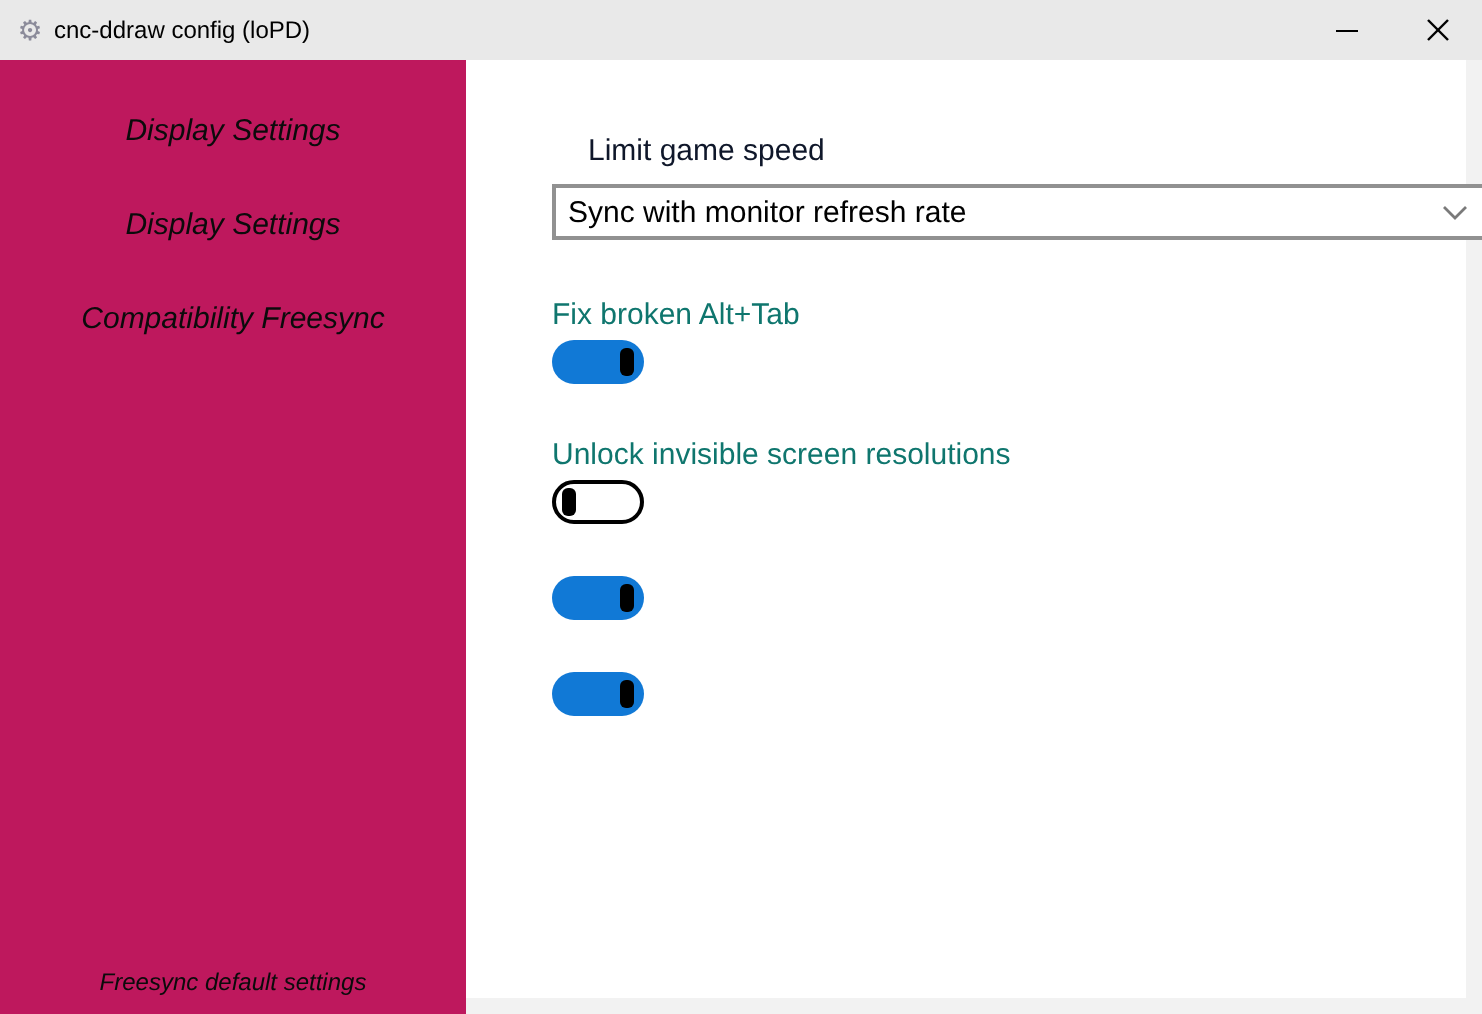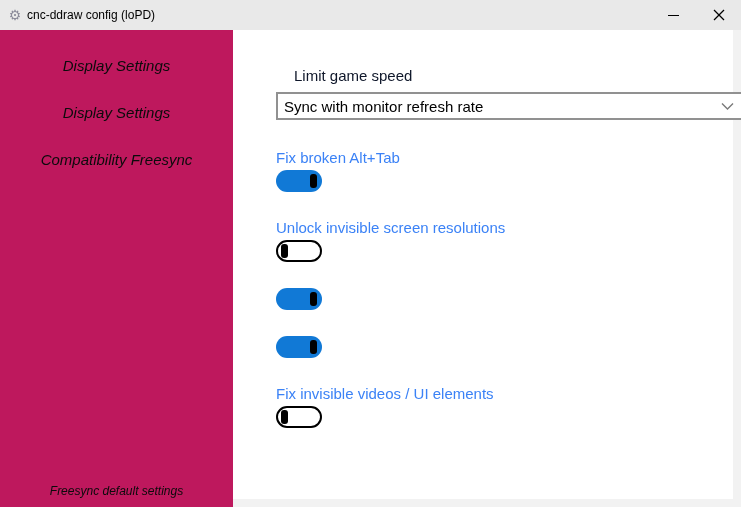--- a/index.html
+++ b/index.html
@@ -53,21 +53,21 @@
   .dropdown {
     position:relative; width:467px; height:28px; margin-top:6px;
     background:#fff; border:2px solid #919191; display:flex; align-items:center;
     cursor:default;
   }
   .dropdown-value { font-size:15px; padding-left:6px; white-space:nowrap; overflow:hidden; }
   .dropdown-chevron { position:absolute; right:7px; top:8px; width:13px; height:9px; }
 
   .toggle-groups { margin-top:28px; }
   .toggle-group { margin-bottom:26px; }
-  .toggle-label { font-size:15px; line-height:19px; color:#3b82f6; white-space:nowrap; }
+  .toggle-label { font-size:15px; line-height:19px; color:#0f766e; white-space:nowrap; }
   .toggle {
     position:relative; width:46px; height:22px; border-radius:11px; margin-top:3px;
     cursor:default;
   }
   .toggle.on { background:var(--accent,#1179d6); }
   .toggle.on .knob {
     position:absolute; right:5px; top:4px; width:7px; height:14px;
     border-radius:3px; background:#000;
   }
   .toggle.off { background:#fff; border:2px solid #000; }
@@ -129,22 +129,16 @@
         <div class="toggle-group">
         <div class="toggle on">
           <span class="knob"></span>
         </div>
       </div>
         <div class="toggle-group">
         <div class="toggle on">
           <span class="knob"></span>
         </div>
       </div>
-        <div class="toggle-group">
-        <div class="toggle-label">Fix invisible videos / UI elements</div>
-        <div class="toggle off">
-          <span class="knob"></span>
-        </div>
-      </div>
       </div>
 
   </div>
 </div>
 
 </body></html>

